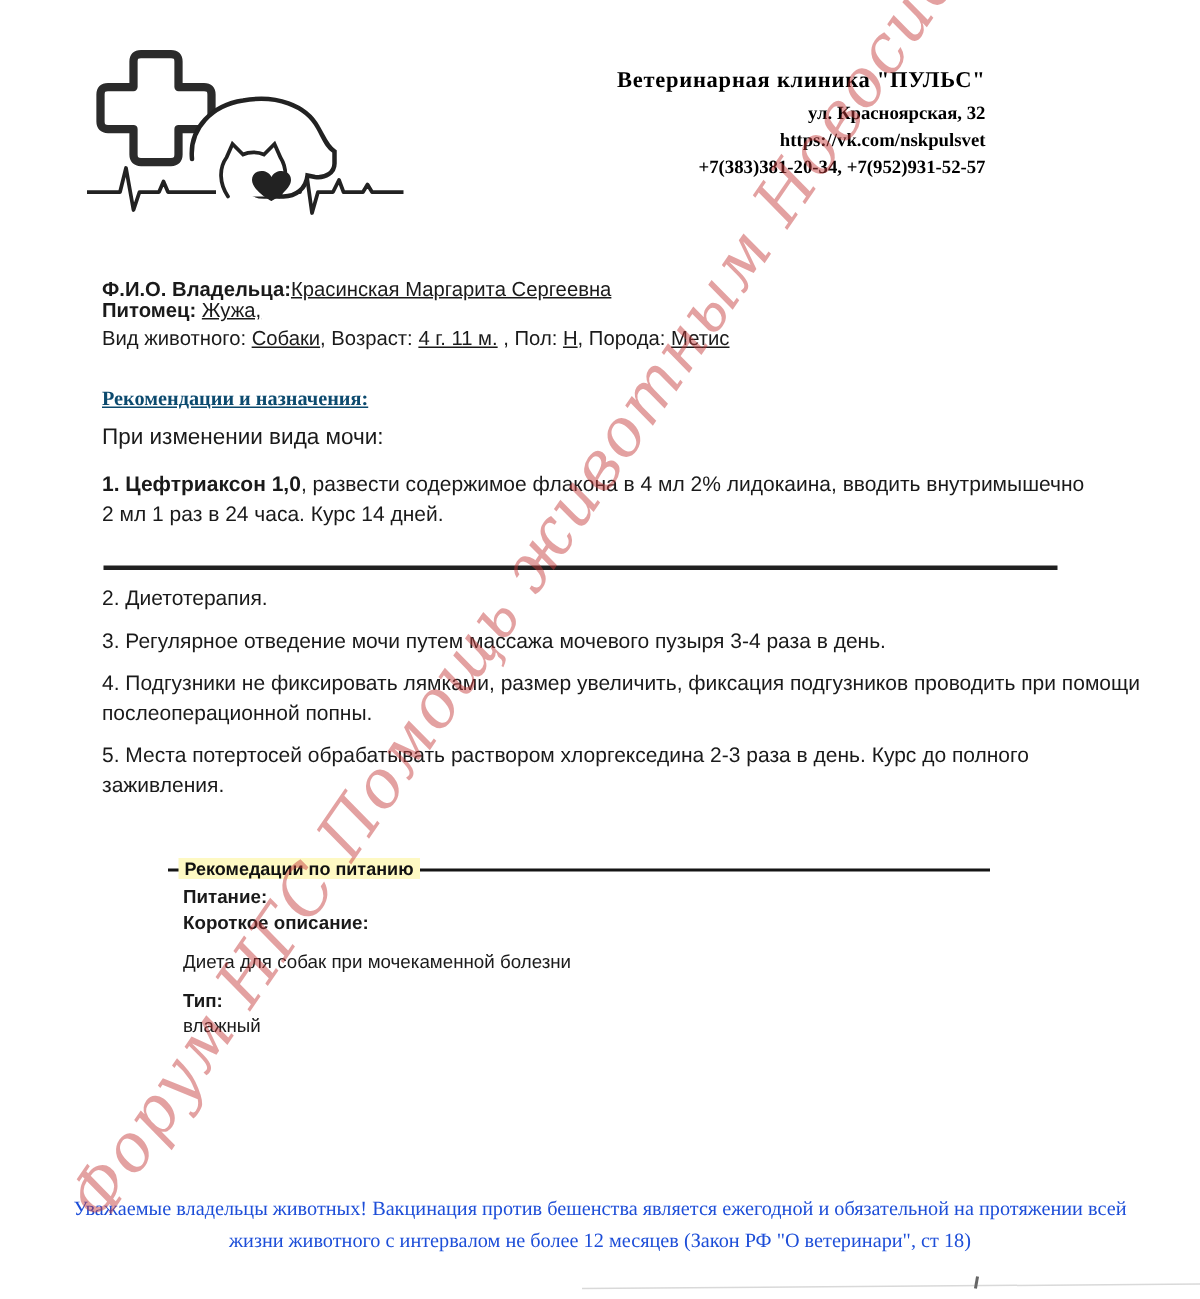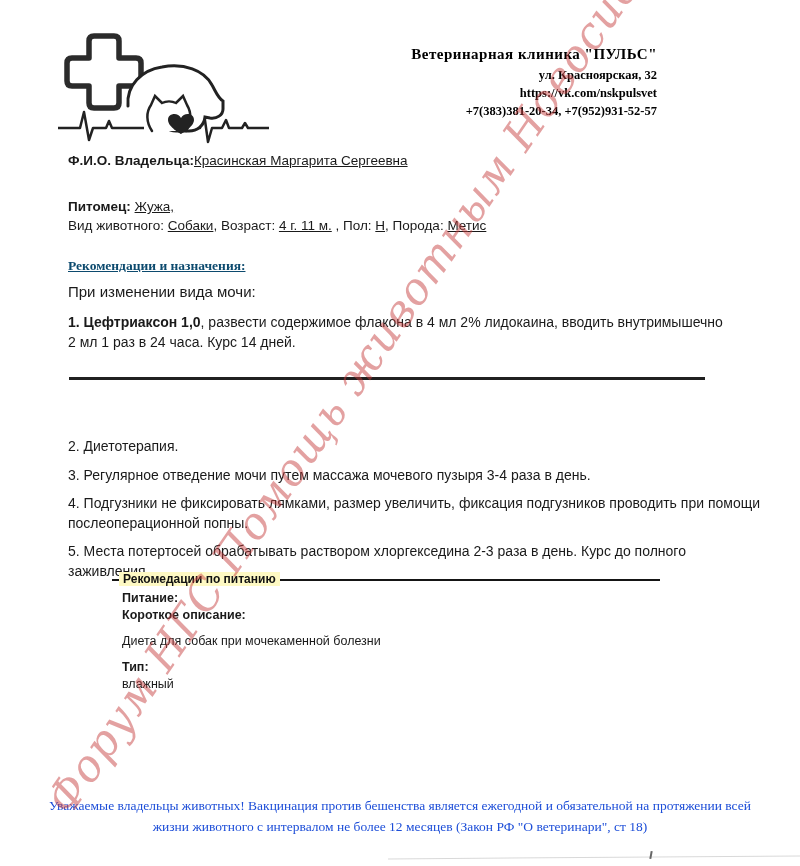--- a/index.html
+++ b/index.html
@@ -35,35 +35,35 @@
   
   .clinic-header{
     position:absolute; top:46px; right:143px;
     text-align:right;
     font-family:"Liberation Serif", serif;
     font-weight:bold; color:#000;
   }
   .clinic-header .title{font-size:15px; letter-spacing:.5px; margin-bottom:3px;}
   .clinic-header .line{font-size:12.5px; line-height:18px;}
 
-  .owner-line{left:68px; top:153px; font-size:13.5px;}
+  .owner-line{left:68px; top:185px; font-size:13.5px;}
   .pet-block{left:68px; top:198px; font-size:13.5px; line-height:18.5px;}
 
   .rec-heading{
     left:68px; top:258px;
     font-family:"Liberation Serif", serif;
     font-weight:bold; font-size:13.5px;
     text-decoration:underline; color:#0c4a6e;
   }
   .intro{left:68px; top:283px; font-size:15px;}
   .item1{left:68px; top:313px; width:660px; font-size:14px; line-height:19.5px;}
 
   .divider{left:69px; top:377px; width:636px; height:3px; background:#202020;}
 
-  .items{left:68px; top:389px; width:700px; font-size:14px; line-height:19.5px;margin-top:48px;}
+  .items{left:68px; top:389px; width:700px; font-size:14px; line-height:19.5px;}
   .items p{margin:0 0 9px 0;}
 
   
   .nutrition{
     left:112px; top:579px; width:548px;
     border-top:2px solid #151515;
   }
   .nutrition .legend{
     position:absolute; top:-9px; left:7px;
     background:#fef9c3; padding:0 4px;

